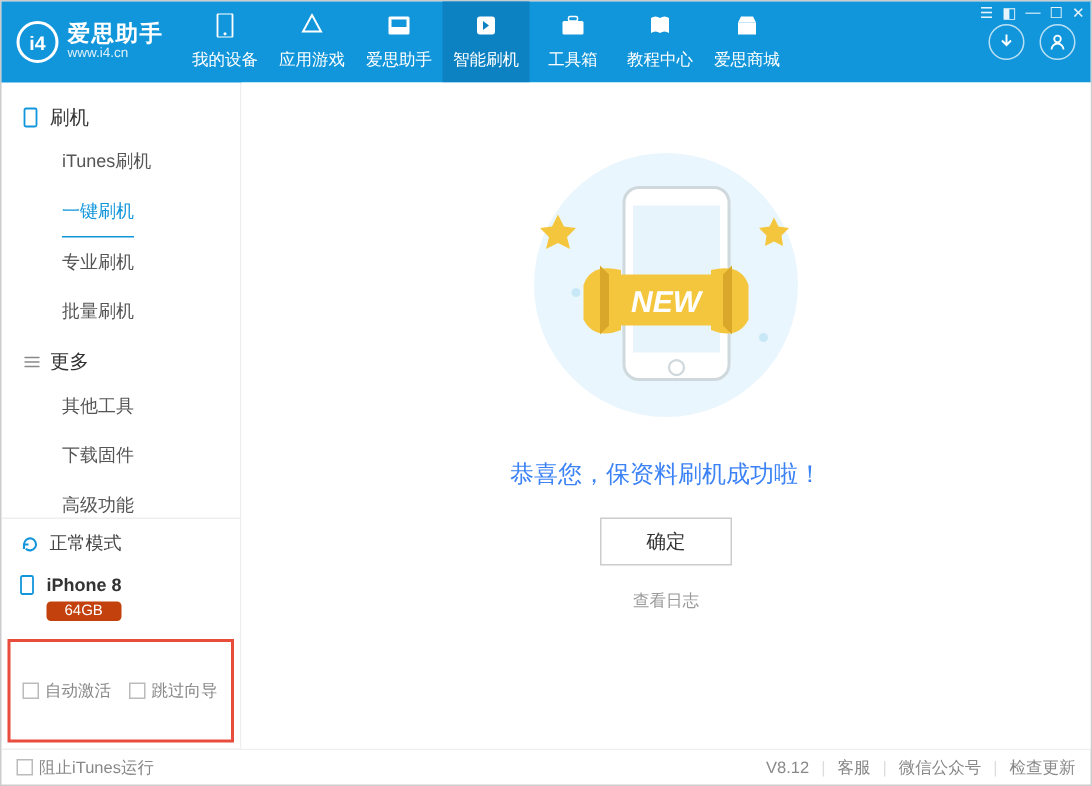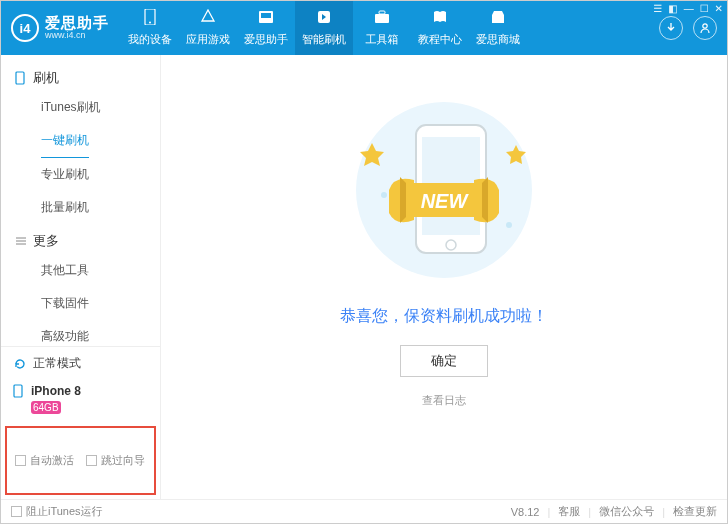--- a/index.html
+++ b/index.html
@@ -35,21 +35,21 @@
 .side-scroll { flex: 1; overflow: auto; padding-top: 6px; }
 .side-section { padding: 8px 14px 4px; color: #333; font-size: 13px; display: flex; align-items: center; gap: 6px; }
 .side-section svg { fill: #1296db; }
 .side-item { padding: 8px 0 8px 40px; color: #555; font-size: 12px; cursor: pointer; }
 .side-item.active { color: #1296db; border-bottom: 1px solid #1296db; margin: 0 14px 0 40px; padding-left: 0; display: inline-block; }
 
 .side-bottom { border-top: 1px solid #eee; }
 .mode-row { display: flex; align-items: center; gap: 6px; padding: 8px 12px; color: #444; font-size: 12px; }
 .mode-row svg { fill: #1296db; }
 .device-row { display: flex; align-items: center; gap: 6px; padding: 4px 12px 2px; color: #333; font-size: 12px; font-weight: bold; }
-.badge { display: inline-block; background: #ec4899; color: #fff; border-radius: 3px; font-size: 10px; padding: 1px 2px; margin: 0 0 8px 30px; font-weight: normal; }
+.badge { display: inline-block; background: #c2410c; color: #fff; border-radius: 3px; font-size: 10px; padding: 1px 12px; margin: 0 0 8px 30px; font-weight: normal; }
 
 .checkbox-row { display: flex; gap: 12px; padding: 25px 8px; border: 2px solid #e74c3c; margin: 4px 4px 4px 4px; }
 .chk { display: flex; align-items: center; gap: 4px; color: #888; font-size: 11px; cursor: pointer; }
 .chk-box { width: 11px; height: 11px; border: 1px solid #bbb; background: #fff; }
 
 
 .main { flex: 1; display: flex; flex-direction: column; align-items: center; background: #fff; position: relative; }
 .illus { margin-top: 40px; margin-bottom: 18px; }
 .congrats { font-size: 16px; color: #3b82f6; margin-bottom: 18px; }
 .ok-btn { border: 1px solid #ccc; background: #fff; padding: 6px 30px; font-size: 13px; color: #333; cursor: pointer; margin-bottom: 16px; }

